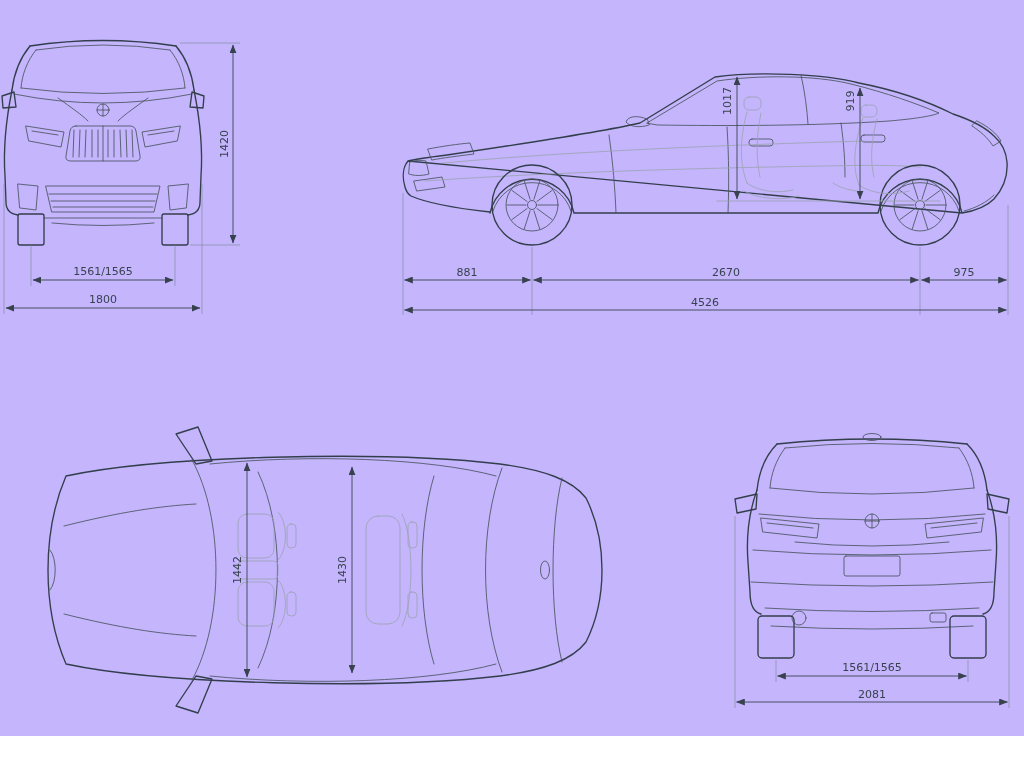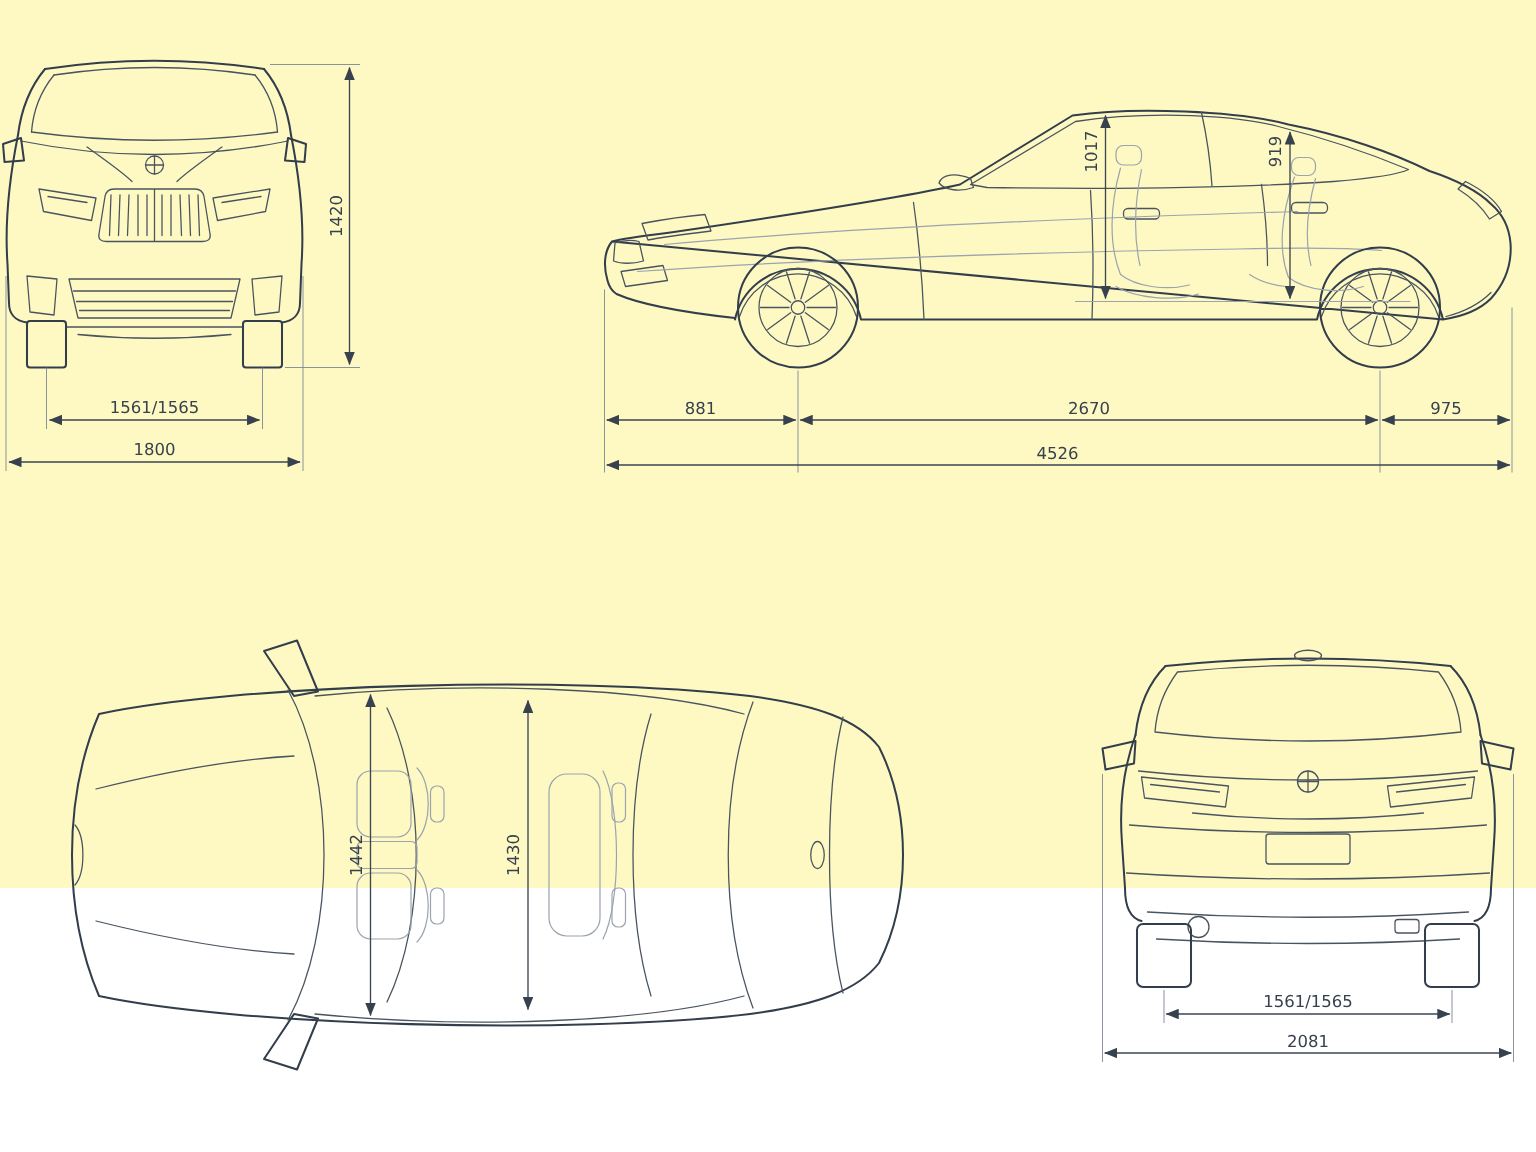--- a/index.html
+++ b/index.html
@@ -1,18 +1,18 @@
 <!DOCTYPE html>
 <html><head>
 <meta charset="utf-8">
 <style>
   html,body{margin:0;padding:0;}
   body{width:1024px;height:768px;background:#ffffff;overflow:hidden;
        font-family:"DejaVu Sans", sans-serif;}
-  .canvas{position:relative;width:1024px;height:592px;background:#fef9c3;text-decoration:underline;}
+  .canvas{position:relative;width:1024px;height:736px;background:#c4b5fd;text-decoration:underline;}
   svg.view{position:absolute;overflow:visible;}
   .b   {stroke:#333e4c;stroke-width:1.35;fill:none;stroke-linecap:round;stroke-linejoin:round;}
   .d   {stroke:#49545f;stroke-width:0.85;fill:none;stroke-linecap:round;stroke-linejoin:round;}
   .l   {stroke:#9aa3ae;stroke-width:0.8;fill:none;stroke-linecap:round;stroke-linejoin:round;}
   .dim {stroke:#3b4553;stroke-width:0.9;fill:none;}
   .ext {stroke:#7e8794;stroke-width:0.6;fill:none;}
   text {font-family:"DejaVu Sans", sans-serif;font-size:11px;fill:#38424f;stroke:none;}
 </style>
 </head>
 <body>

